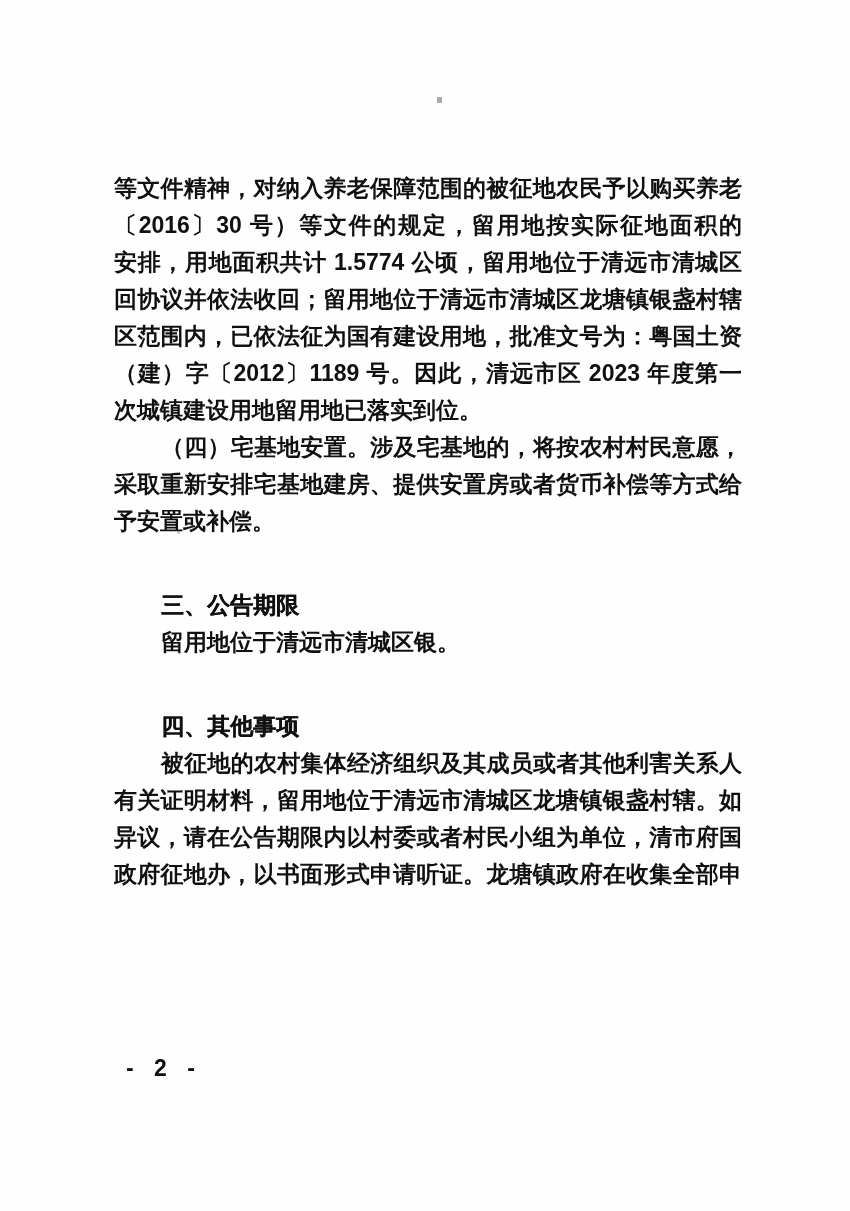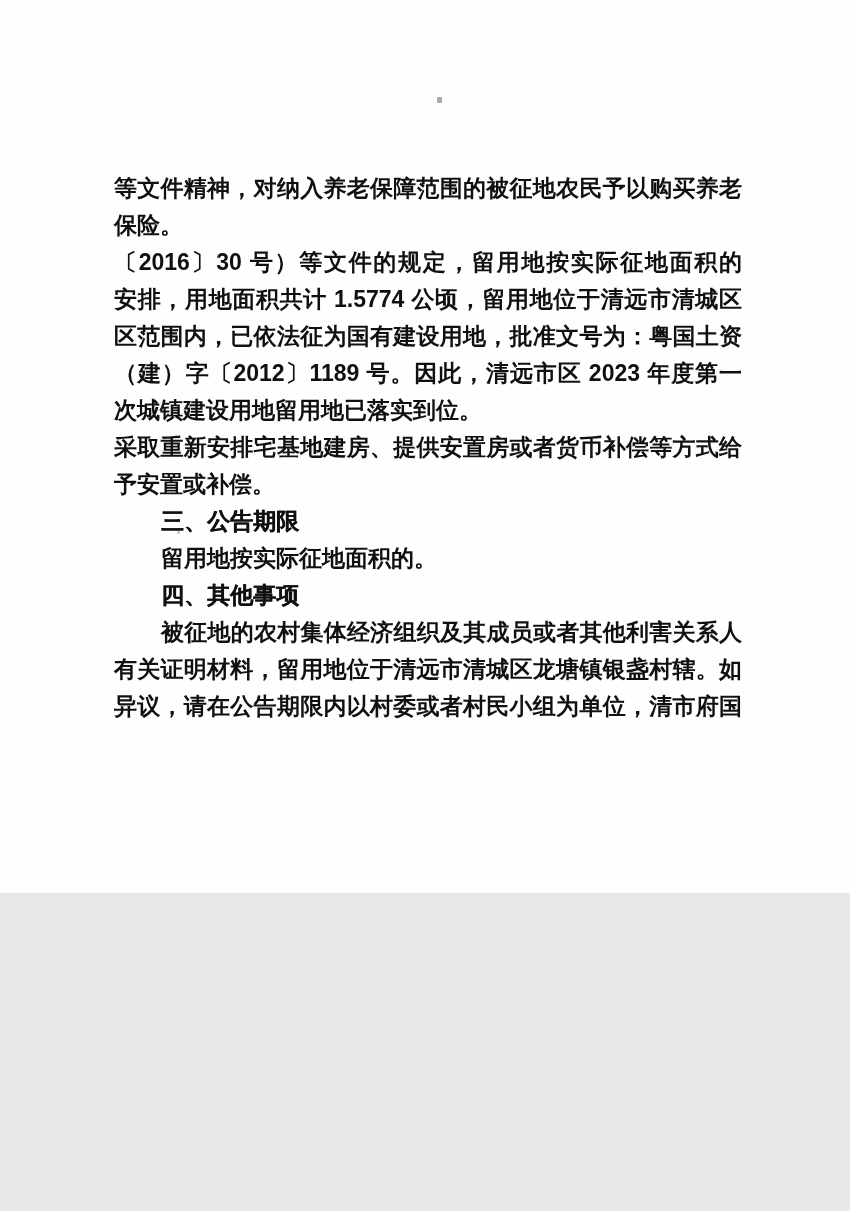--- a/index.html
+++ b/index.html
@@ -3,21 +3,21 @@
 <meta charset="utf-8">
 <style>
   html, body {
     margin: 0;
     padding: 0;
     background: #e8e8e8;
   }
   .page {
     position: relative;
     width: 850px;
-    height: 893px;
+    height: 1211px;
     margin: 0 auto;
     background: #fefefe;
     font-family: "Liberation Sans", sans-serif;
     color: #101010;
     overflow: hidden;
   }
   .doc-body {
     position: absolute;
     left: 114px;
     top: 170px;
@@ -37,20 +37,21 @@
     text-align: justify;
     text-align-last: justify;
     overflow: hidden;
   }
   .line.indent {
     text-indent: 47px;
   }
   .line.heading {
     font-weight: 800;
     text-shadow: 0.45px 0 currentColor;
+    margin-top: 47px;
   }
   .page-number {
     position: absolute;
     left: 126px;
     top: 1053px;
     font-size: 23px;
     font-weight: 600;
     letter-spacing: 7px;
     line-height: 30px;
   }
@@ -64,30 +65,32 @@
 </style>
 </head>
 <body>
 
 <div class="page" style="background: rgb(254, 254, 254); color: rgb(16, 16, 16);">
   <span class="speck speck-1"></span>
   <span class="speck speck-2"></span>
 
   <div class="doc-body">
       <div class="line justify">等文件精神，对纳入养老保障范围的被征地农民予以购买养老</div>
-      <div class="line">保险。</div>
       <div class="line justify">〔2016〕30 号）等文件的规定，留用地按实际征地面积的 10%</div>
       <div class="line justify">安排，用地面积共计 1.5774 公顷，留用地位于清远市清城区银</div>
+      <div class="line justify">回协议并依法收回；留用地位于清远市清城区龙塘镇银盏村辖</div>
       <div class="line justify">区范围内，已依法征为国有建设用地，批准文号为：粤国土资</div>
       <div class="line justify">（建）字〔2012〕1189 号。因此，清远市区 2023 年度第一批</div>
       <div class="line">次城镇建设用地留用地已落实到位。</div>
+      <div class="line justify indent">（四）宅基地安置。涉及宅基地的，将按农村村民意愿，</div>
       <div class="line justify">采取重新安排宅基地建房、提供安置房或者货币补偿等方式给</div>
       <div class="line">予安置或补偿。</div>
       <div class="line indent heading">三、公告期限</div>
-      <div class="line indent">留用地按实际征地面积的。</div>
+      <div class="line indent">留用地位于清远市清城区银。</div>
       <div class="line indent heading">四、其他事项</div>
       <div class="line justify indent">被征地的农村集体经济组织及其成员或者其他利害关系人</div>
       <div class="line justify">有关证明材料，留用地位于清远市清城区龙塘镇银盏村辖。如有</div>
       <div class="line justify">异议，请在公告期限内以村委或者村民小组为单位，清市府国用</div>
+      <div class="line justify">政府征地办，以书面形式申请听证。龙塘镇政府在收集全部申</div>
     </div>
 
   <div class="page-number">- 2 -</div>
 </div>
 
 </body></html>

